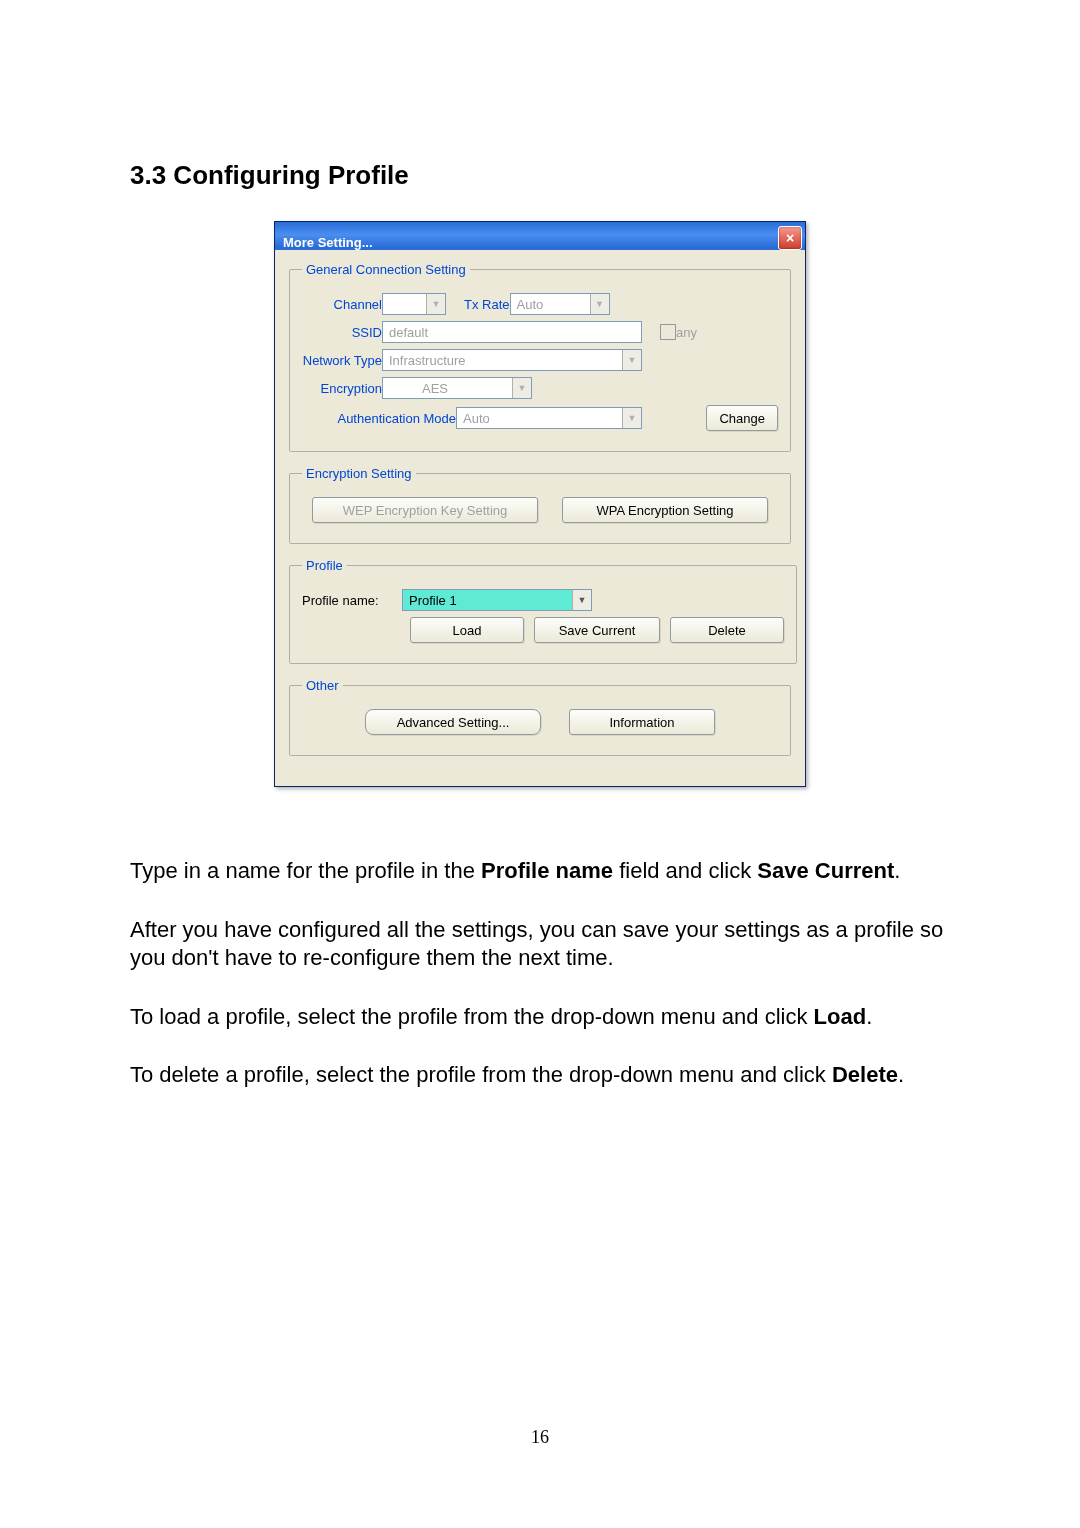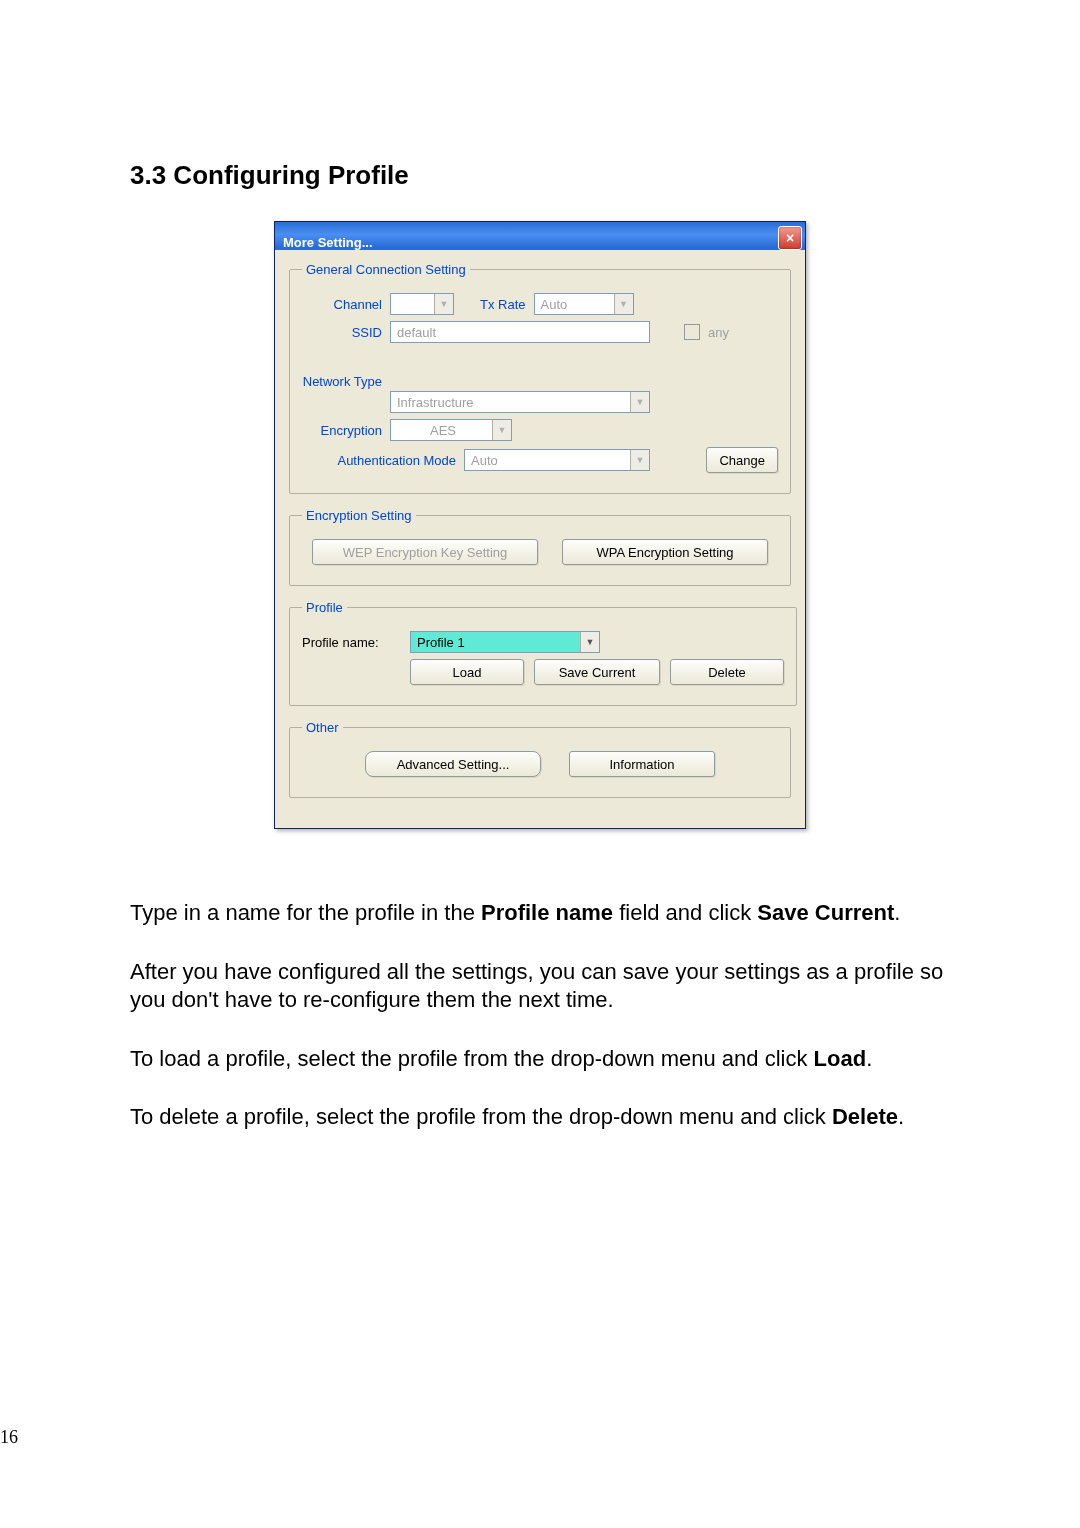--- a/index.html
+++ b/index.html
@@ -68,21 +68,20 @@
     padding: 10px 12px 14px 12px;
   }
   fieldset legend {
     color: #0046D5;
     padding: 0 4px;
     font-size: 13px;
   }
   .row {
     display: flex;
     align-items: center;
-    gap: 8px;
     margin: 6px 0;
   }
   .lbl {
     color: #0046D5;
     font-size: 13px;
     text-align: right;
     flex-shrink: 0;
   }
   .lbl.w80  { width: 80px; }
   .lbl.w150 { width: 154px; }
@@ -150,21 +149,21 @@
   
   .body-text {
     font-size: 22px;
     line-height: 1.3;
     margin: 0 0 30px 0;
   }
   .page-number {
     position: absolute;
     bottom: 80px;
     left: 0; right: 0;
-    text-align: left;
+    text-align: center;
     font-family: "Times New Roman", serif;
     font-size: 18px;
   }
 </style>
 </head>
 <body>
 
 <div class="page">
 
   <h2 class="section-heading">3.3 Configuring Profile</h2>
@@ -198,29 +197,29 @@
           <div class="ctl-input disabled" style="width:260px; display:flex; align-items:center;">
             <span>default</span>
           </div>
           <span style="width:18px;"></span>
           <span class="checkbox disabled"></span>
           <span class="lbl" style="color:#A0A0A0;">any</span>
         </div>
 
         <div class="row">
           <span class="lbl w80">Network Type</span>
-          <div class="ctl-select disabled" style="width:260px;margin-top:42px;">
+          <div class="ctl-select disabled" style="width:260px;">
             <span>Infrastructure</span>
             <span class="dd-arrow">▼</span>
           </div>
         </div>
 
         <div class="row">
           <span class="lbl w80">Encryption</span>
-          <div class="ctl-select disabled" style="width:122px;padding-left:39px;">
+          <div class="ctl-select disabled" style="width:150px;padding-left:39px;">
             <span>AES</span>
             <span class="dd-arrow">▼</span>
           </div>
         </div>
 
         <div class="row">
           <span class="lbl w150">Authentication Mode</span>
           <div class="ctl-select disabled" style="width:186px;">
             <span>Auto</span>
             <span class="dd-arrow">▼</span>

